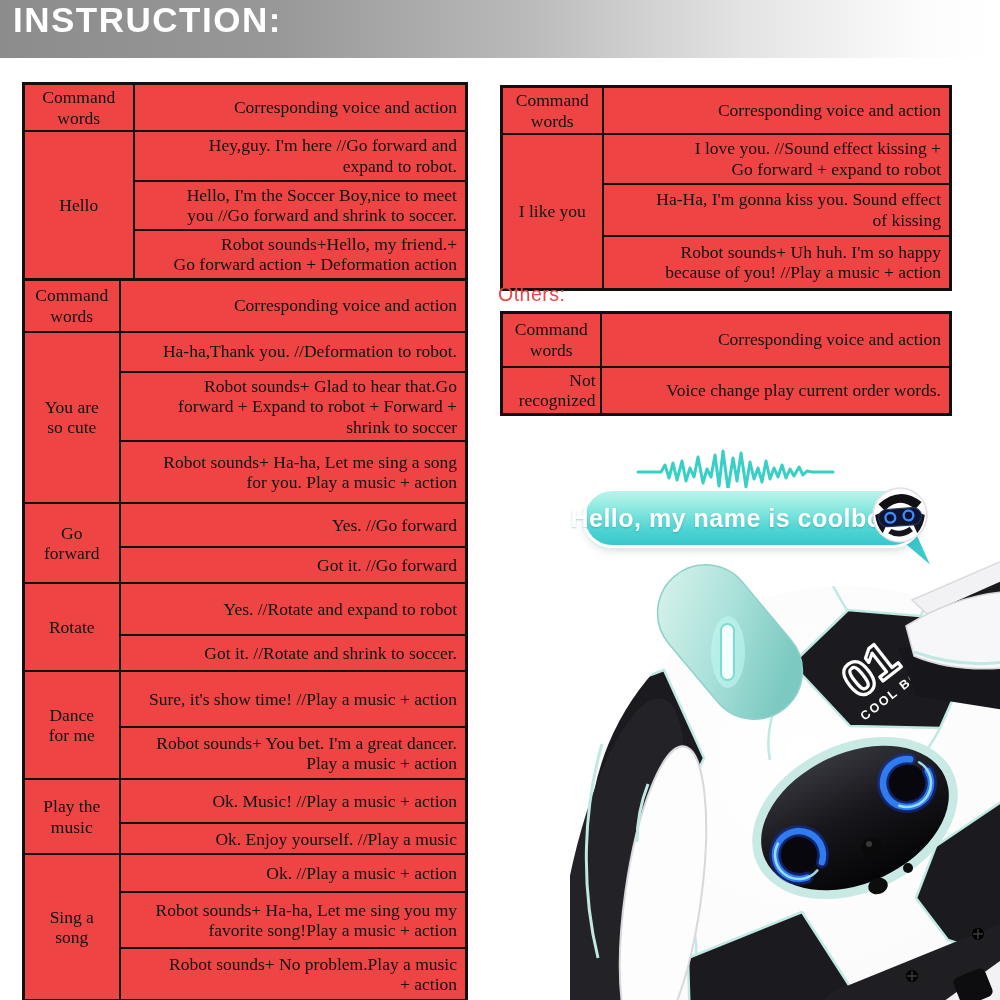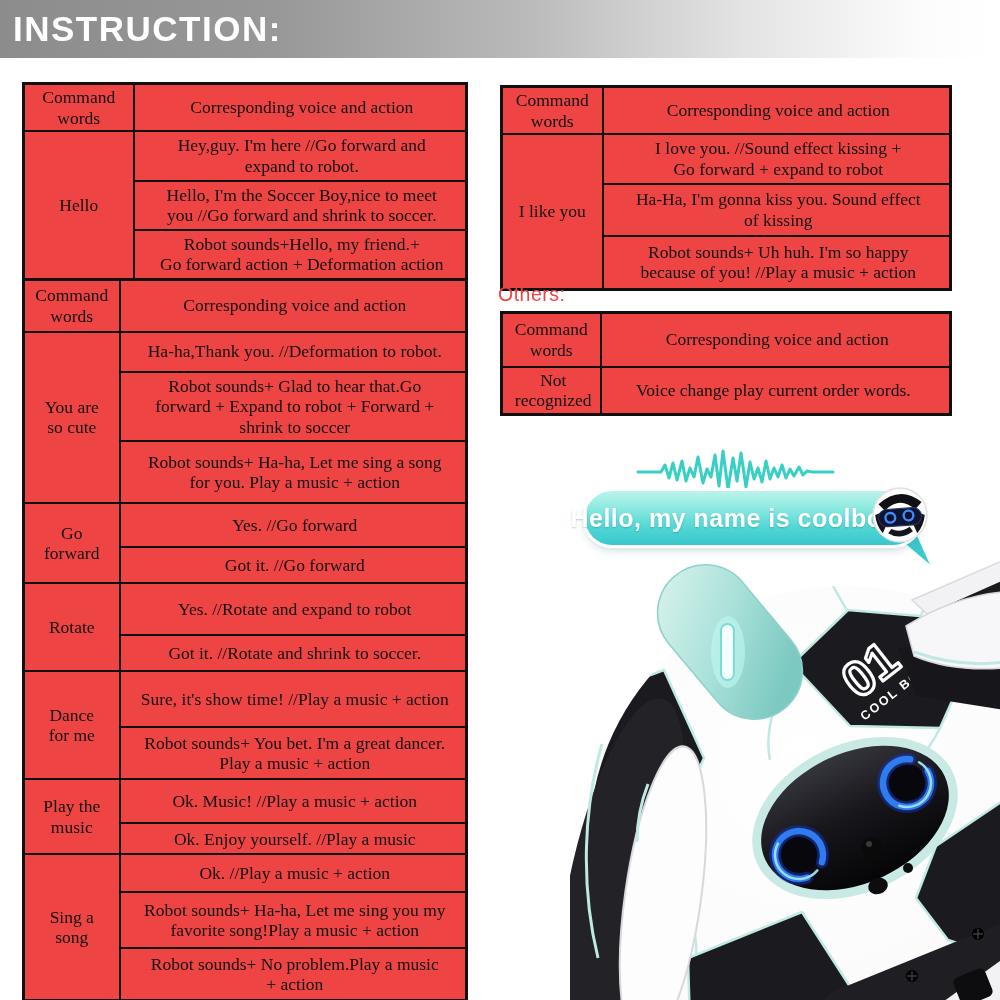--- a/index.html
+++ b/index.html
@@ -1,30 +1,30 @@
 <!DOCTYPE html>
 <html><head>
 <meta charset="utf-8">
 <style>
   html,body{margin:0;padding:0;background:#fff;}
   .canvas{position:relative;width:1000px;height:1000px;background:#fff;overflow:hidden;
           font-family:"Liberation Sans",sans-serif;color:#111;}
   
   .hdr-bar{position:absolute;left:0;top:0;width:100%;height:58px;
            background:linear-gradient(to right,#8c8c8c 0%,#989898 28%,#b9b9b9 52%,#e3e3e3 74%,#fcfcfc 92%,#ffffff 100%);
-           display:flex;align-items:center;}
+           display:flex;align-items:flex-start;}
   .hdr-title{font-size:35px;font-weight:bold;color:#fff;letter-spacing:1.5px;padding-left:13px;}
   
   table.cmd{border-collapse:collapse;position:absolute;table-layout:fixed;background:#ef4444;font-family:Liberation Serif, serif;}
   table.cmd,table.cmd th,table.cmd td{border:2.5px solid #101010;}
   table.cmd{border-width:3px;}
   table.cmd th,table.cmd td{font-size:17.5px;font-weight:400;line-height:1.18;vertical-align:middle;}
   th.c-cmd,td.cmd-c{text-align:center;white-space:pre-line;padding:2px 4px;}
-  th.c-resp,td.resp{text-align:center;white-space:pre-line;padding:3px 8px 3px 12px;}
-  td.cmd-left{text-align:center;padding:2px 4px 2px 8px;white-space:pre-line;}
+  th.c-resp,td.resp{text-align:right;white-space:pre-line;padding:3px 8px 3px 12px;}
+  td.cmd-left{text-align:right;padding:2px 4px 2px 8px;white-space:pre-line;}
   
   .others-label{position:absolute;left:498px;top:283px;font-size:19.5px;color:#ef4444;letter-spacing:0.5px;}
   
   .wave{position:absolute;left:630px;top:443px;}
   
   .bubble{position:absolute;left:585px;top:491px;width:335px;height:54px;border-radius:27px;
           background:linear-gradient(180deg,#bcf4ec 0%,#8feae1 30%,#4fd5d4 70%,#38c7cc 100%);
           box-shadow:0 0 0 3px #ffffff,0 5px 9px rgba(40,110,110,0.25);
           display:flex;align-items:center;justify-content:center;}
   .bubble-text{font-size:25px;font-weight:bold;color:#fff;letter-spacing:0.5px;

